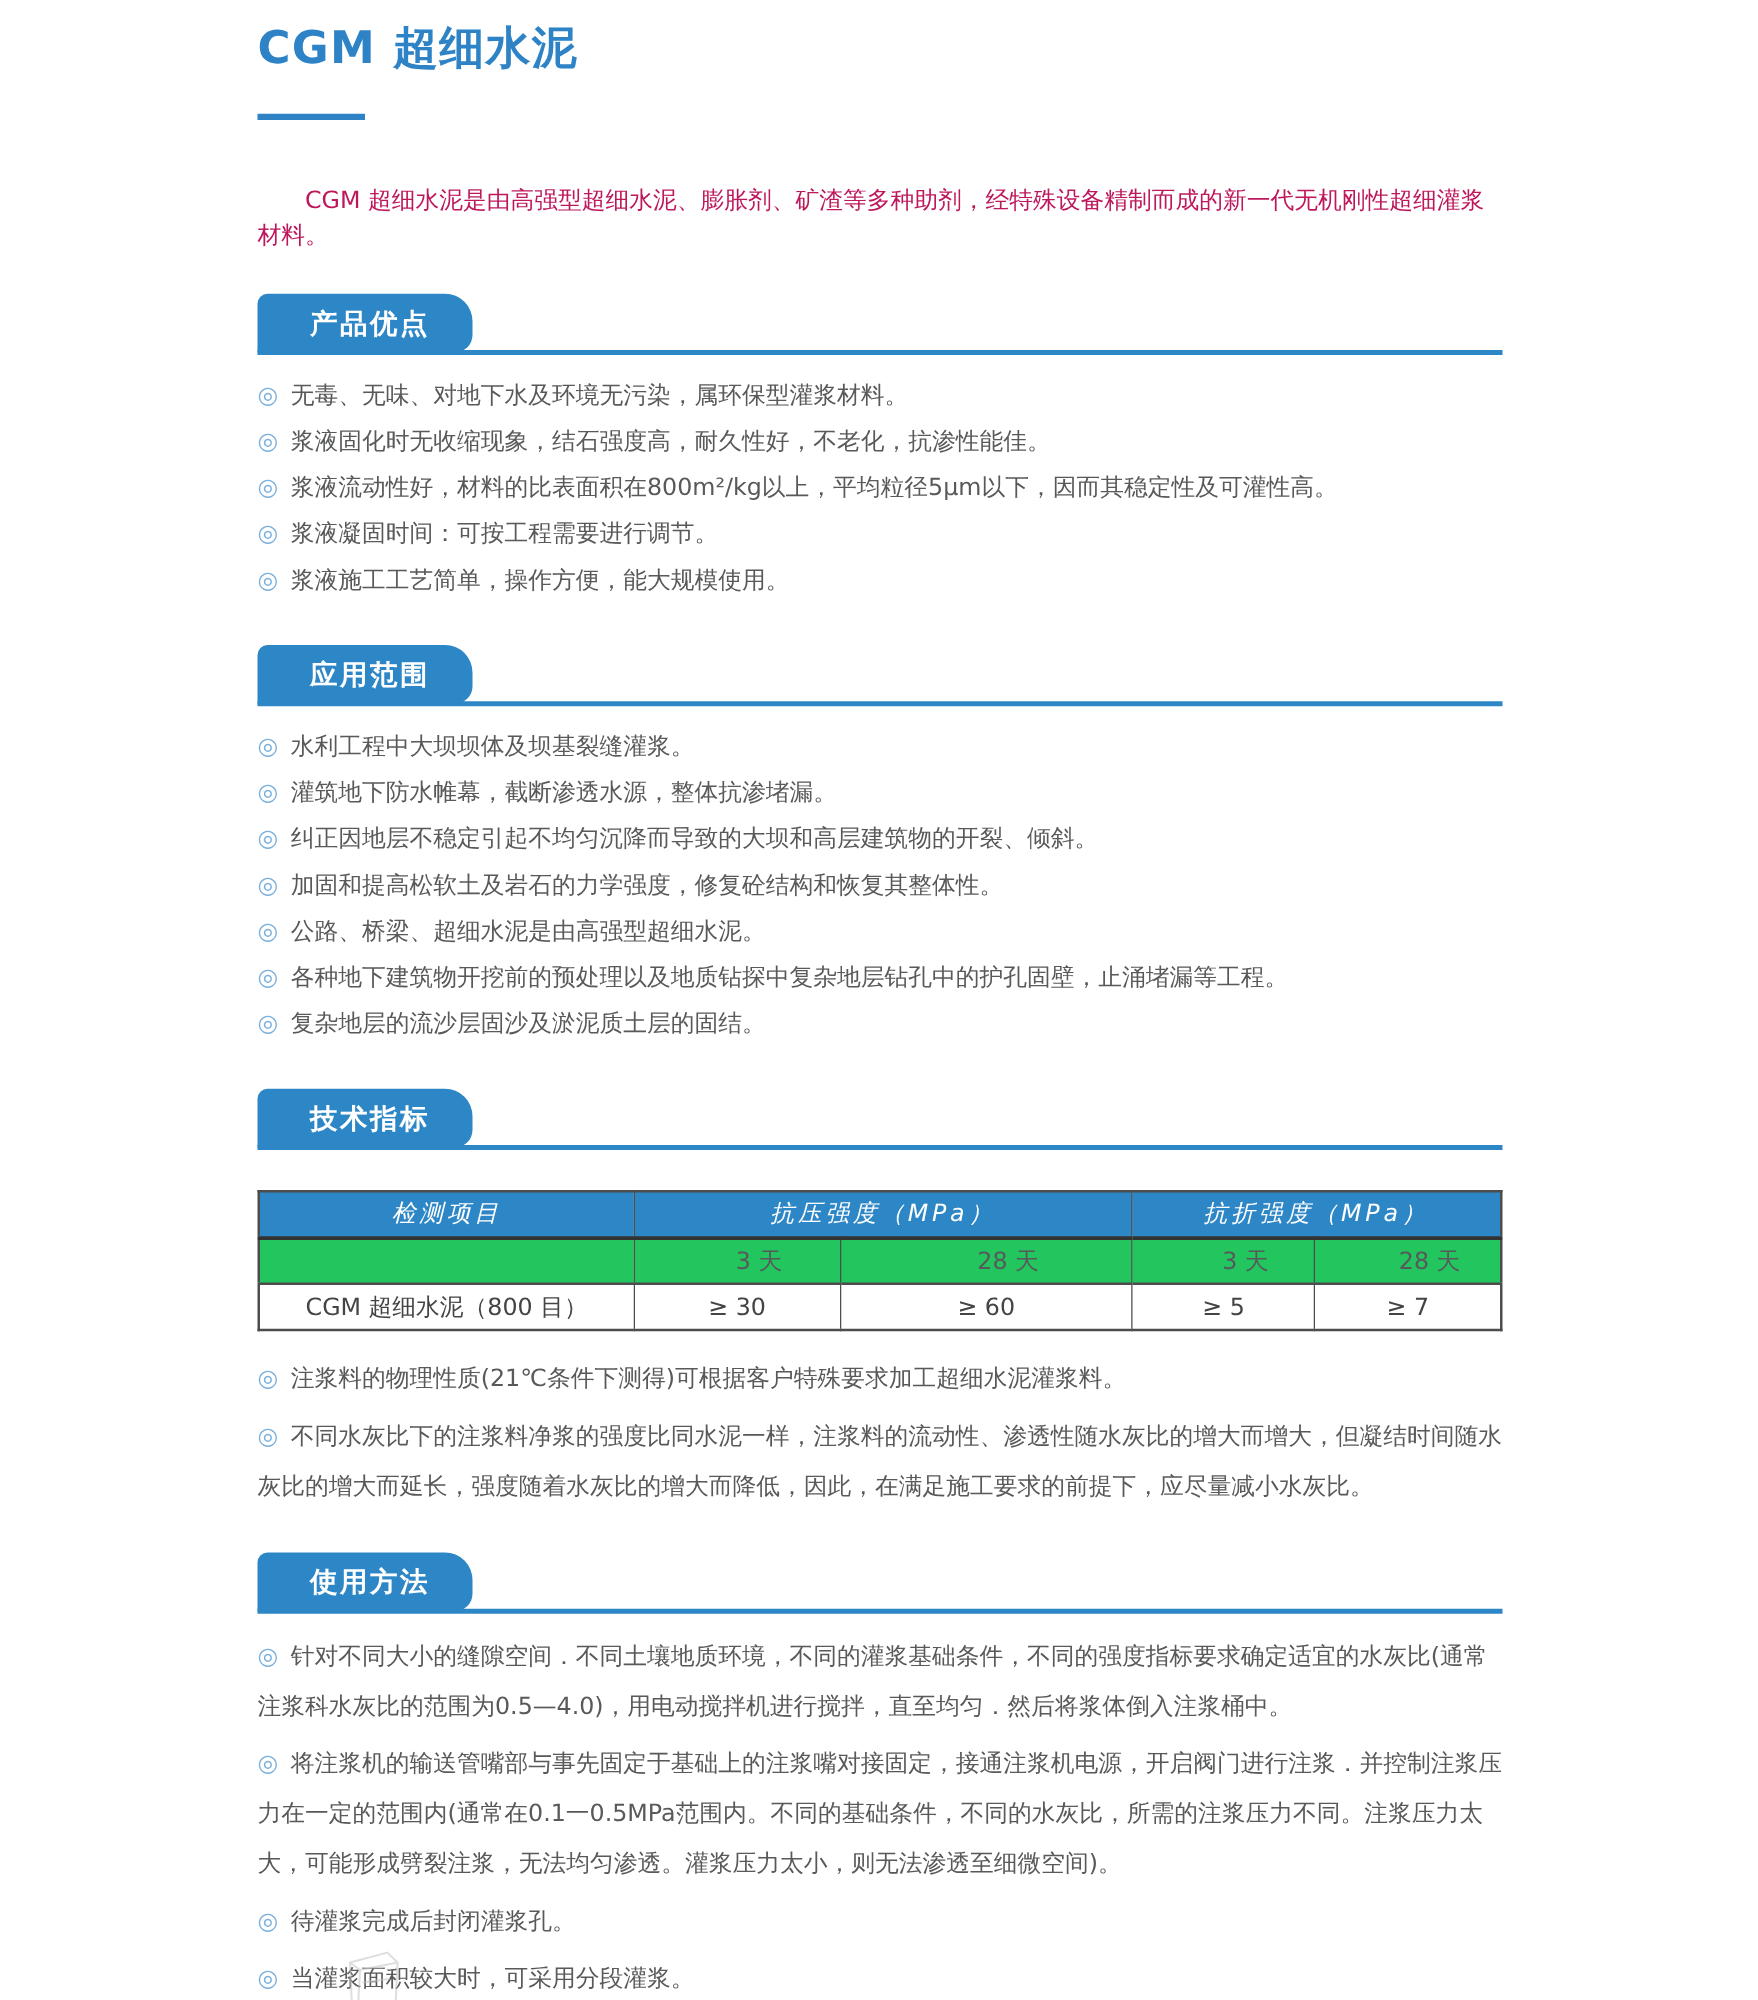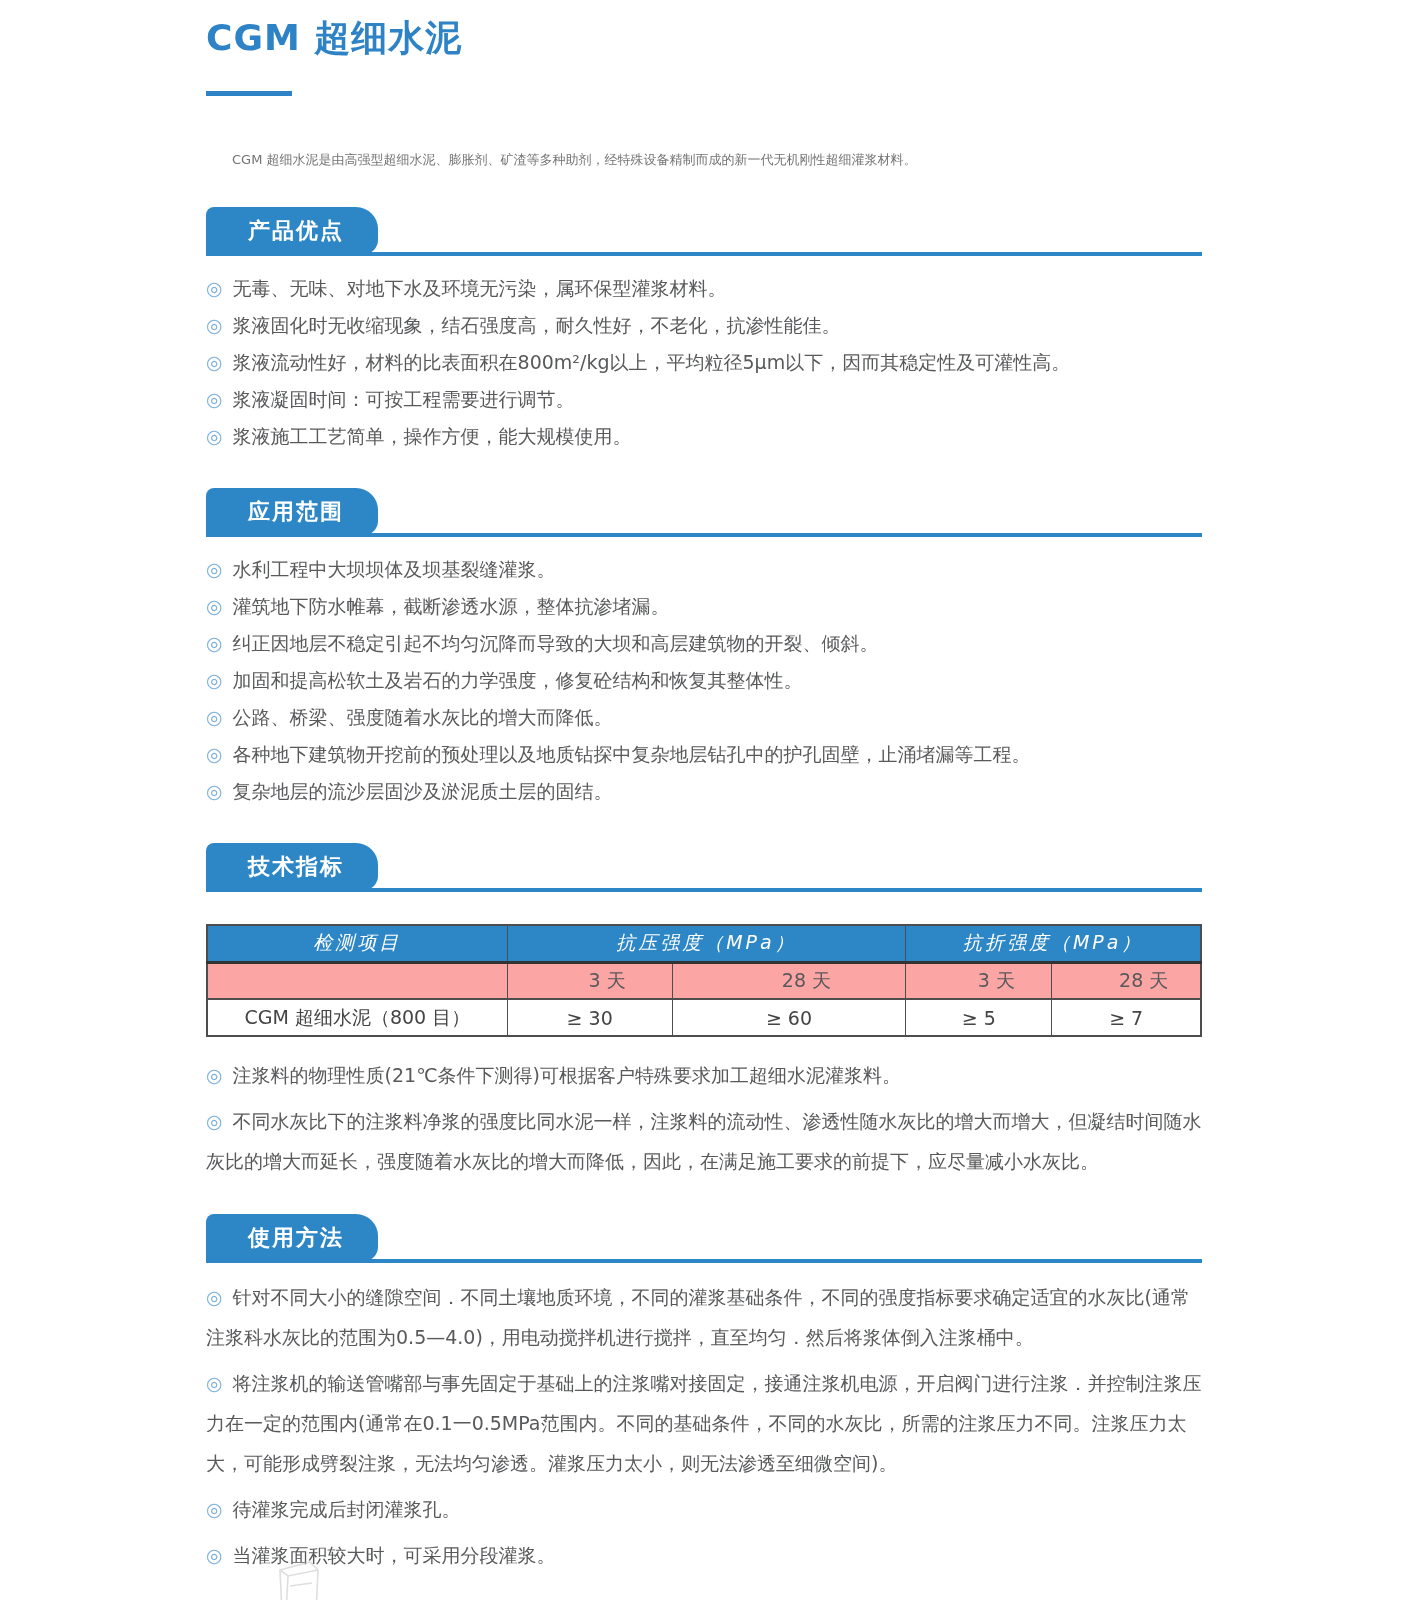--- a/index.html
+++ b/index.html
@@ -10,21 +10,21 @@
     background:#ffffff; overflow:hidden;
     padding:14px 66px 0 68px;
   }
   .title {
     color:#2d83c5; font-size:36px; font-weight:bold; letter-spacing:1px;
   }
   .title-dash {
     width:86px; height:5px; background:#2d83c5; margin-top:28px;
   }
   .intro {
-    margin-top:50px; font-size:13px; line-height:28px; text-indent:2em; color:#737373;
+    margin-top:50px; font-size:19px; line-height:28px; text-indent:2em; color:#be185d;
   }
   .section-heading {
     margin-top:32px; position:relative; border-bottom:4px solid #2d86c6;
   }
   .section-tab {
     display:inline-block; background:#2d86c6; color:#ffffff;
     font-size:22px; font-weight:bold; letter-spacing:2px;
     padding:9px 34px 8px 42px; border-radius:8px 22px 14px 0;
     margin-bottom:-1px; position:relative; top:1px;
   }
@@ -35,21 +35,21 @@
   .spec-table {
     width:100%; margin-top:32px; border-collapse:collapse;
     border:2px solid #4d4d4d; table-layout:fixed;
     font-size:19px; text-align:center;
   }
   .spec-table th, .spec-table td { border:1px solid #4d4d4d; height:37px; }
   .spec-table .head-row th {
     background:#2d86c6; color:#ffffff; font-weight:normal;
     letter-spacing:3px; border-bottom:3px solid #333333;font-style:italic;
   }
-  .spec-table .sub-row td { background:#fca5a5; border-bottom:2px solid #4d4d4d;padding-left:35px; }
+  .spec-table .sub-row td { background:#22c55e; border-bottom:2px solid #4d4d4d;padding-left:35px; }
   .spec-table .data-row td { background:#ffffff; color:#444444; }
   .col-item { width:30.2%; } .col-c3 { width:16.6%; } .col-c28 { width:23.5%; }
   .col-f3 { width:14.7%; } .col-f28 { width:15%; }
   .notes { margin-top:18px; }
   .watermark {
     position:absolute; left:128px; top:1556px; opacity:0.55;
   }
 </style>
 </head>
 <body>
@@ -73,21 +73,21 @@
   </div>
 
   <div class="section-heading">
     <span class="section-tab">应用范围</span>
   </div>
   <div class="bullet-list">
     <p class="bullet-item"><span class="bullet">◎</span><span>水利工程中大坝坝体及坝基裂缝灌浆。</span></p>
     <p class="bullet-item"><span class="bullet">◎</span><span>灌筑地下防水帷幕，截断渗透水源，整体抗渗堵漏。</span></p>
     <p class="bullet-item"><span class="bullet">◎</span><span>纠正因地层不稳定引起不均匀沉降而导致的大坝和高层建筑物的开裂、倾斜。</span></p>
     <p class="bullet-item"><span class="bullet">◎</span><span>加固和提高松软土及岩石的力学强度，修复砼结构和恢复其整体性。</span></p>
-    <p class="bullet-item"><span class="bullet">◎</span><span>公路、桥梁、强度随着水灰比的增大而降低。</span></p>
+    <p class="bullet-item"><span class="bullet">◎</span><span>公路、桥梁、超细水泥是由高强型超细水泥。</span></p>
     <p class="bullet-item"><span class="bullet">◎</span><span>各种地下建筑物开挖前的预处理以及地质钻探中复杂地层钻孔中的护孔固壁，止涌堵漏等工程。</span></p>
     <p class="bullet-item"><span class="bullet">◎</span><span>复杂地层的流沙层固沙及淤泥质土层的固结。</span></p>
   </div>
 
   <div class="section-heading">
     <span class="section-tab">技术指标</span>
   </div>
   <table class="spec-table">
     <colgroup>
       <col class="col-item">

